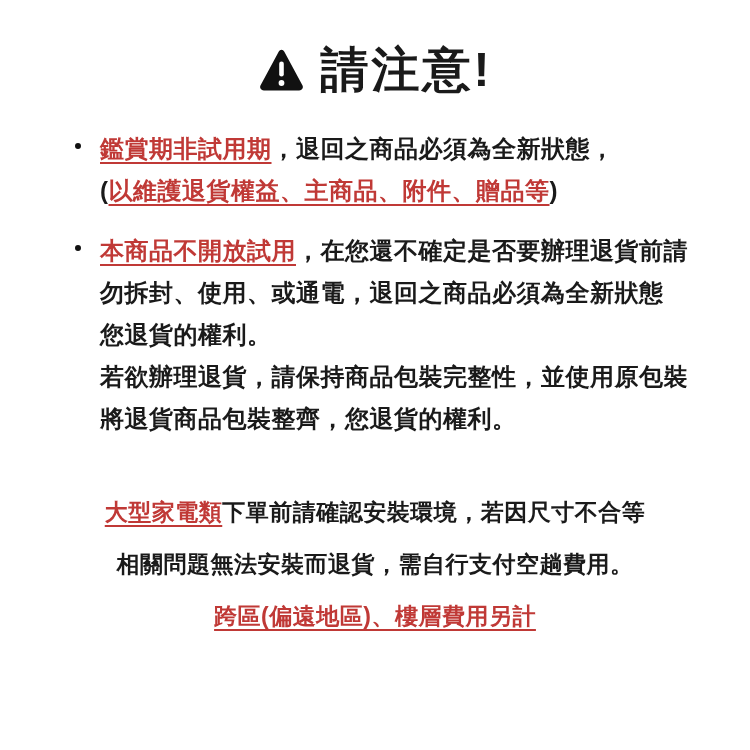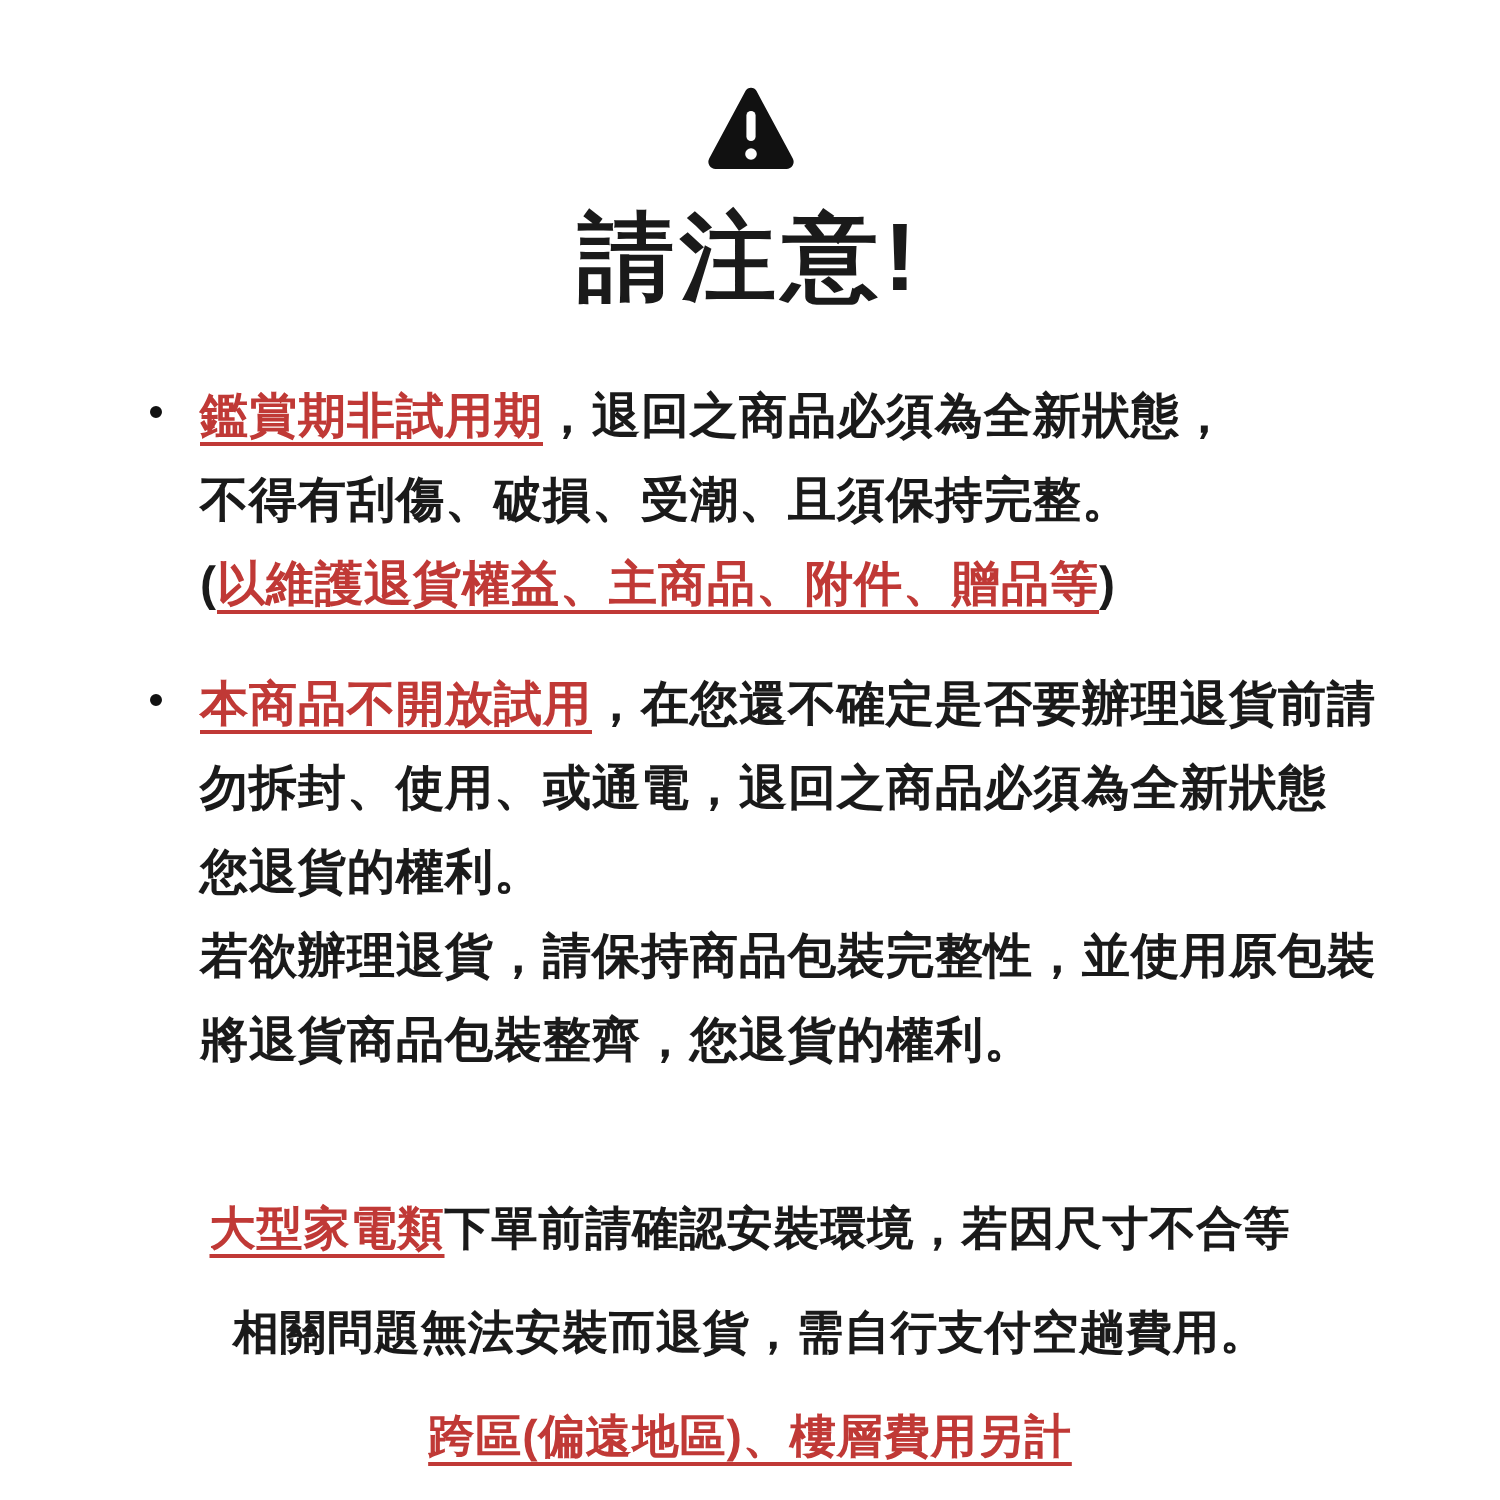--- a/index.html
+++ b/index.html
@@ -15,21 +15,20 @@
     background: var(--background, #ffffff);
     color: var(--text, #1a1a1a);
     font-weight: 700;
   }
   .title-row {
     display: flex;
     justify-content: center;
     align-items: center;
     gap: 16px;
     padding-top: 42px;
-    flex-direction: column;
   }
   .title-text {
     font-size: 48px;
     font-weight: 800;
     letter-spacing: 3px;
     line-height: 56px;
     color: var(--text, #1a1a1a);
   }
   .warn-icon { display: block; }
   .notice-list { margin: 30px 12px 0 72px; list-style: none; }
@@ -78,21 +77,20 @@
     <span class="title-text">請注意!</span>
   </div>
 
   <div class="notice-list">
 
     <div class="notice-item">
       <span class="ring-bullet"></span>
       <div class="line">
         <span class="red u">鑑賞期非試用期</span><span>，退回之商品必須為全新狀態，</span>
       </div>
-      <div class="line">不得有刮傷、破損、受潮、且須保持完整。</div>
       <div class="line">
         <span>(</span><span class="red u">以維護退貨權益、主商品、附件、贈品等</span><span>)</span>
       </div>
     </div>
 
     <div class="notice-item">
       <span class="ring-bullet"></span>
       <div class="line">
         <span class="red u">本商品不開放試用</span><span>，在您還不確定是否要辦理退貨前請</span>
       </div>

